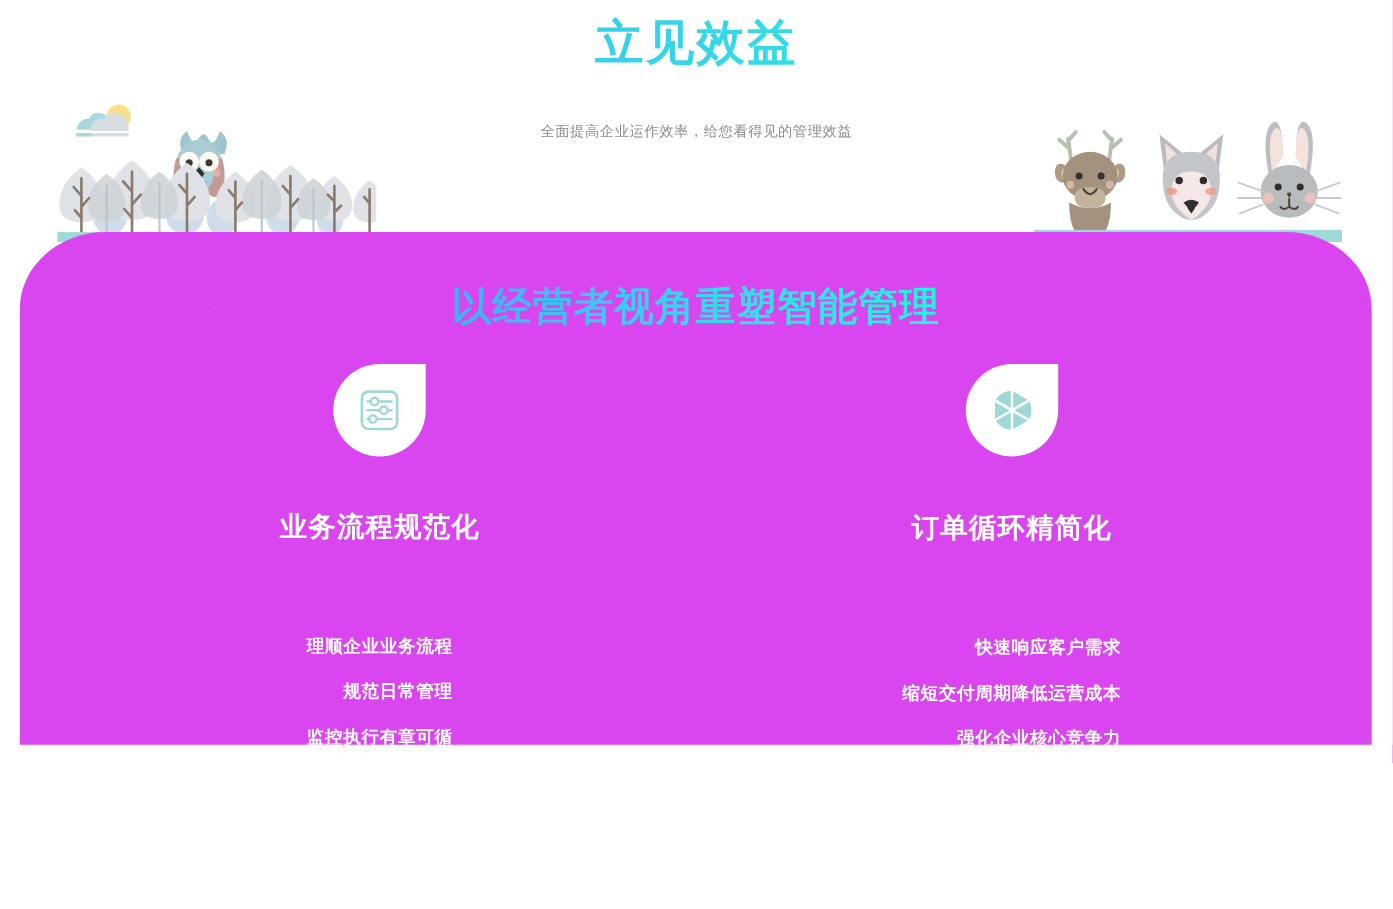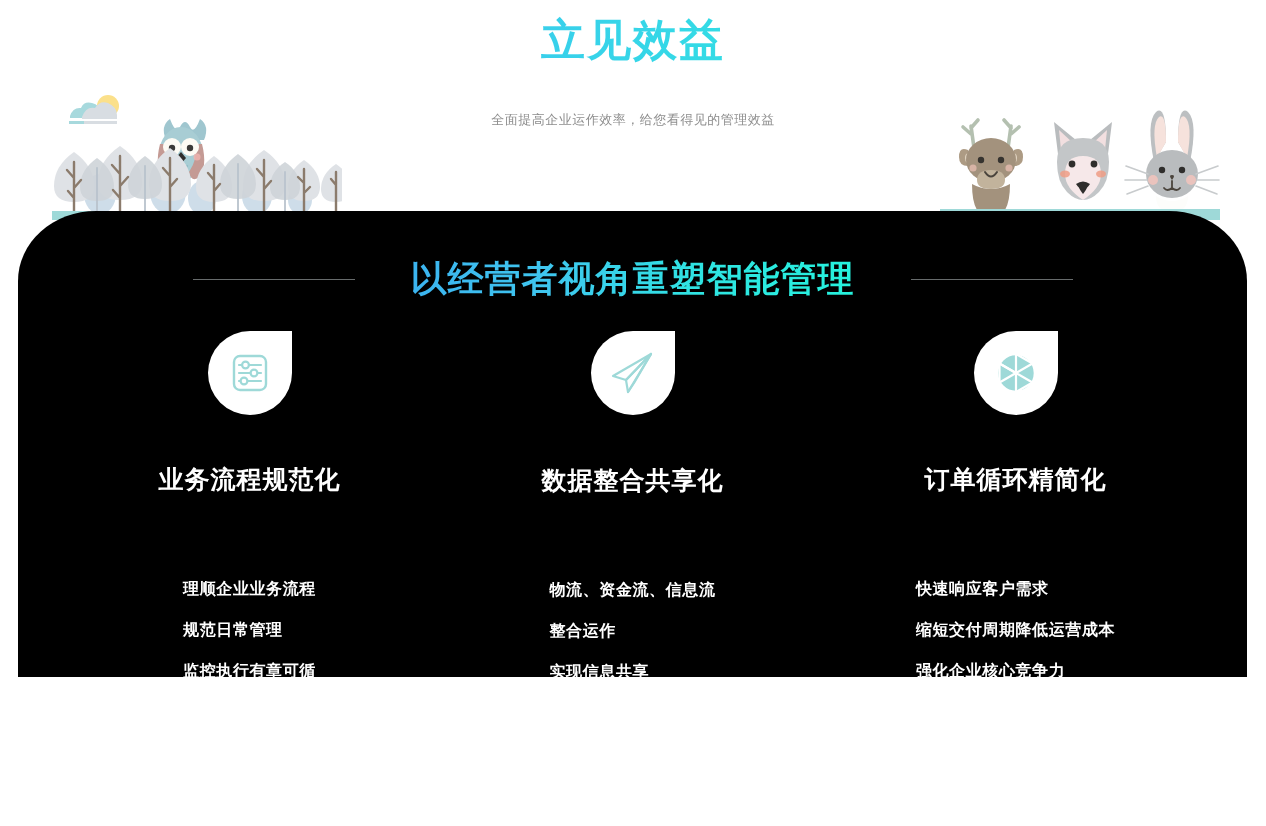--- a/index.html
+++ b/index.html
@@ -23,21 +23,21 @@
     font-size:13px;color:#8d8d8d;letter-spacing:.5px;line-height:28px;
   }
 
   
   .scene-left{position:absolute;left:52px;top:92px;width:290px;height:128px;}
   .scene-right{position:absolute;left:940px;top:96px;width:280px;height:124px;}
 
   
   .card{
     position:absolute;left:18px;top:211px;width:1229px;height:602px;
-    background:#000000;
+    background:#d946ef;
     border-radius:78px 78px 78px 78px/70px 70px 70px 70px;
   }
   .card::after{
     content:"";position:absolute;left:0;right:0;bottom:-1px;height:1px;background:transparent;
   }
 
   
   .card-head{
     position:absolute;left:0;top:40px;width:1229px;height:56px;
     display:flex;align-items:center;justify-content:center;gap:56px;
@@ -59,21 +59,21 @@
   .blob{
     width:84px;height:84px;background:#ffffff;
     border-radius:50% 0 50% 50%;
     display:flex;align-items:center;justify-content:center;
   }
   .blob svg{display:block;}
   .feature-title{
     margin-top:48px;color:#ffffff;font-size:25px;font-weight:bold;
     letter-spacing:1px;white-space:nowrap;line-height:34px;
   }
-  .feature-lines{margin-top:82px;display:flex;flex-direction:column;align-items:flex-start;gap:19px;}
+  .feature-lines{margin-top:82px;display:flex;flex-direction:column;align-items:flex-end;gap:19px;}
   .feature-line{
     color:#ffffff;font-size:16px;font-weight:bold;letter-spacing:.6px;
     white-space:nowrap;line-height:22px;
   }
   
   .feature:nth-child(1) .feature-title{margin-top:47px;}
   .feature:nth-child(2) .feature-title{margin-top:48px;}
   .feature:nth-child(3) .feature-title{margin-top:47px;}
   .feature:nth-child(4) .feature-title{margin-top:52px;}
   .feature:nth-child(4) .feature-lines{margin-top:78px;}
@@ -259,37 +259,20 @@
           </svg>
         </div>
         <div class="feature-title">业务流程规范化</div>
         <div class="feature-lines">
           <div class="feature-line">理顺企业业务流程</div>
           <div class="feature-line">规范日常管理</div>
           <div class="feature-line">监控执行有章可循</div>
         </div>
       </div>
 
-      <div class="feature">
-        <div class="blob">
-          <svg width="50" height="50" viewBox="0 0 50 50" xmlns="http://www.w3.org/2000/svg">
-            <g fill="none" stroke="#9ed9d8" stroke-width="2.2" stroke-linejoin="round" stroke-linecap="round">
-              <path d="M43 6 L5 28 L18 32 z"></path>
-              <path d="M43 6 L18 32 L20 44 L26 35 z"></path>
-              <path d="M43 6 L20 44"></path>
-            </g>
-          </svg>
-        </div>
-        <div class="feature-title">数据整合共享化</div>
-        <div class="feature-lines">
-          <div class="feature-line">物流、资金流、信息流</div>
-          <div class="feature-line">整合运作</div>
-          <div class="feature-line">实现信息共享</div>
-        </div>
-      </div>
 
 
       <div class="feature">
         <div class="blob">
           <svg width="50" height="50" viewBox="0 0 50 50" xmlns="http://www.w3.org/2000/svg">
             <circle cx="25" cy="25" r="19" fill="#9ed9d8"></circle>
             <g stroke="#ffffff" stroke-width="2.2" fill="none" stroke-linecap="round">
               <path d="M25 6 L25 25 L8.5 15.5"></path>
               <path d="M41.5 15.5 L25 25 L41.5 34.5"></path>
               <path d="M25 44 L25 25 L8.5 34.5"></path>

